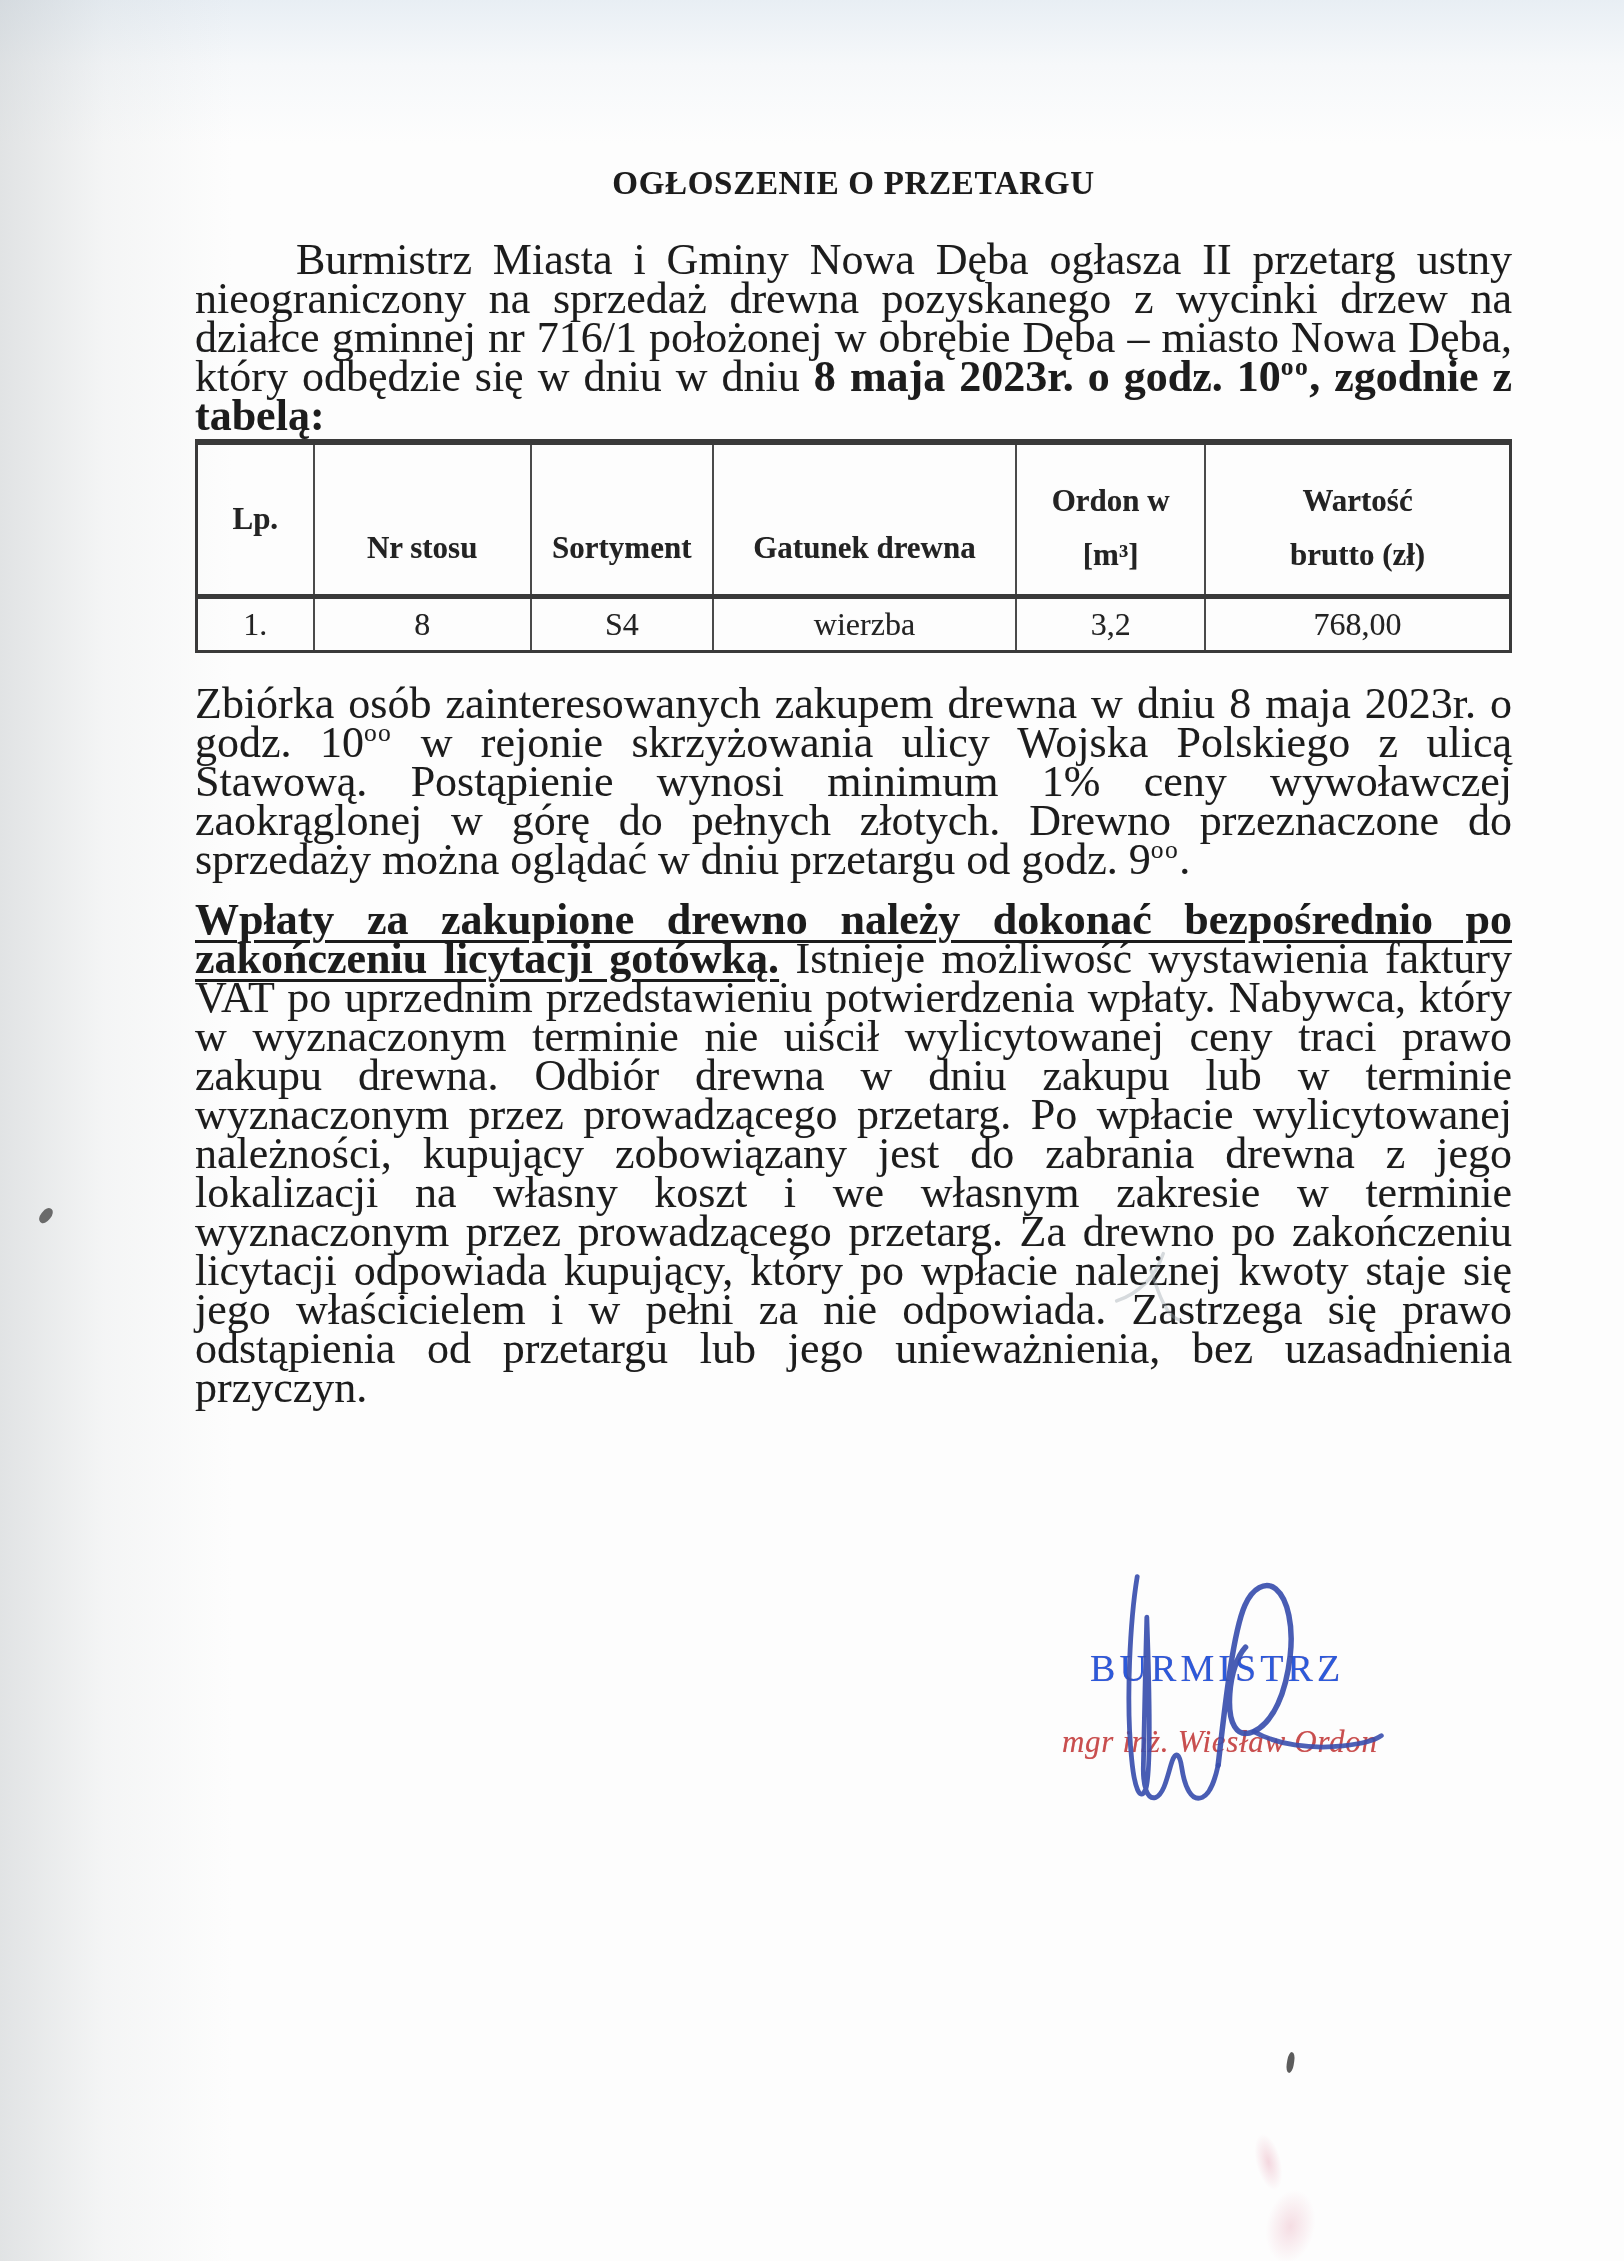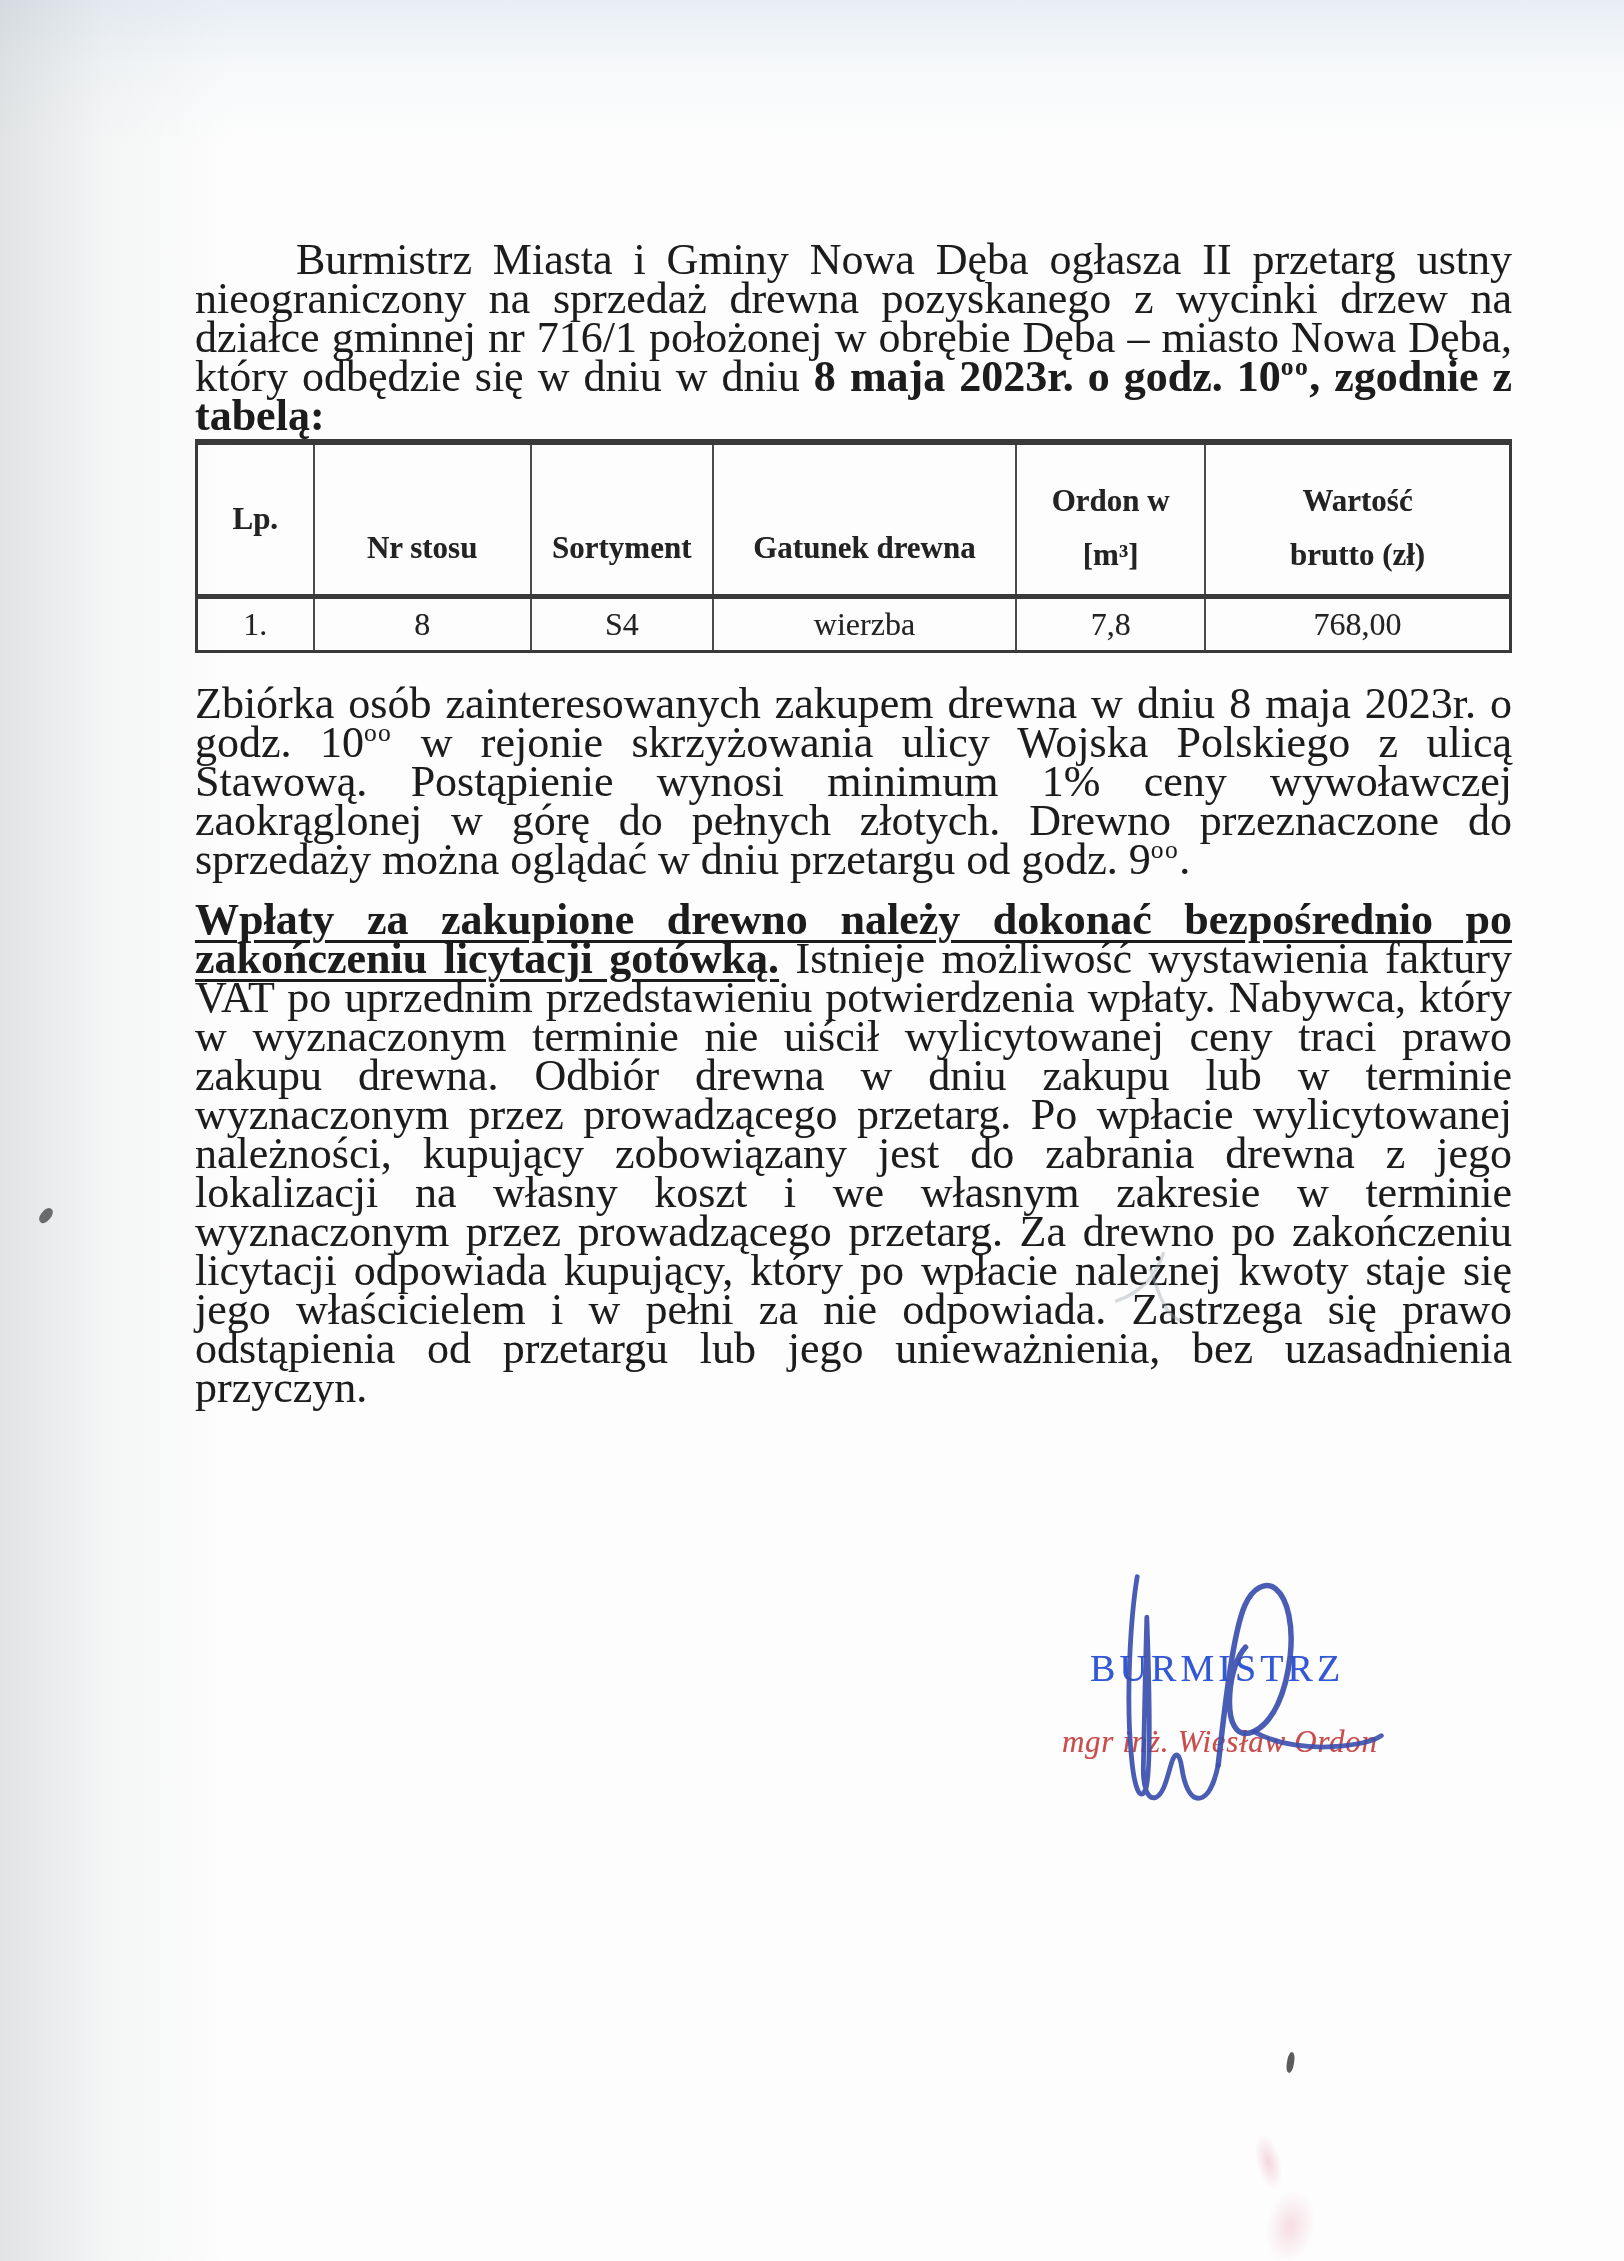--- a/index.html
+++ b/index.html
@@ -63,20 +63,21 @@
     background:radial-gradient(ellipse,rgba(224,138,160,.28),rgba(224,138,160,0) 70%);transform:rotate(12deg);}
 </style>
 </head>
 <body>
 
 <div class="page">
 
   <div class="scan-top"></div>
   <div class="scan-left"></div>
 
+  <div class="title">OGŁOSZENIE O PRZETARGU</div>
 
   <div class="para" id="p1"><span>Burmistrz Miasta i Gminy Nowa Dęba ogłasza II przetarg ustny nieograniczony na sprzedaż drewna pozyskanego z wycinki drzew na działce gminnej nr 716/1 położonej w obrębie Dęba – miasto Nowa Dęba, który odbędzie się w dniu w dniu </span><span class="b">8 maja 2023r. o godz. 10</span><sup class="ss b">oo</sup><span class="b">, zgodnie z tabelą:</span></div>
 
   <table class="wood">
     <colgroup>
       <col style="width:117px">
         <col style="width:217px">
         <col style="width:182px">
       <col style="width:303px">
         <col style="width:189px">
@@ -97,21 +98,21 @@
           <div class="l2">brutto (zł)</div>
         </th>
       </tr>
     </thead>
     <tbody>
       <tr>
         <td>1.</td>
         <td>8</td>
         <td>S4</td>
         <td>wierzba</td>
-        <td>7,8</td>
+        <td>3,2</td>
         <td>768,00</td>
       </tr>
     </tbody>
   </table>
 
   <div class="para" id="p2"><span>Zbiórka osób zainteresowanych zakupem drewna w dniu 8 maja 2023r. o godz. 10</span><sup class="ss">oo</sup><span> w rejonie skrzyżowania ulicy Wojska Polskiego z ulicą Stawową. Postąpienie wynosi minimum 1% ceny wywoławczej zaokrąglonej w górę do pełnych złotych. Drewno przeznaczone do sprzedaży można oglądać w dniu przetargu od godz. 9</span><sup class="ss">oo</sup><span>.</span></div>
   <div class="para" id="p3"><span class="b u">Wpłaty za zakupione drewno należy dokonać bezpośrednio po zakończeniu licytacji gotówką.</span><span> Istnieje możliwość wystawienia faktury VAT po uprzednim przedstawieniu potwierdzenia wpłaty. Nabywca, który w wyznaczonym terminie nie uiścił wylicytowanej ceny traci prawo zakupu drewna. Odbiór drewna w dniu zakupu lub w terminie wyznaczonym przez prowadzącego przetarg. Po wpłacie wylicytowanej należności, kupujący zobowiązany jest do zabrania drewna z jego lokalizacji na własny koszt i we własnym zakresie w terminie wyznaczonym przez prowadzącego przetarg. Za drewno po zakończeniu licytacji odpowiada kupujący, który po wpłacie należnej kwoty staje się jego właścicielem i w pełni za nie odpowiada. Zastrzega się prawo odstąpienia od przetargu lub jego unieważnienia, bez uzasadnienia przyczyn.</span></div>
 
   <div class="stamp-title" style="color: #1d4ed8;">BURMISTRZ</div>
   <div class="stamp-name" style="color: rgb(198, 69, 69);">mgr inż. Wiesław Ordon</div>

